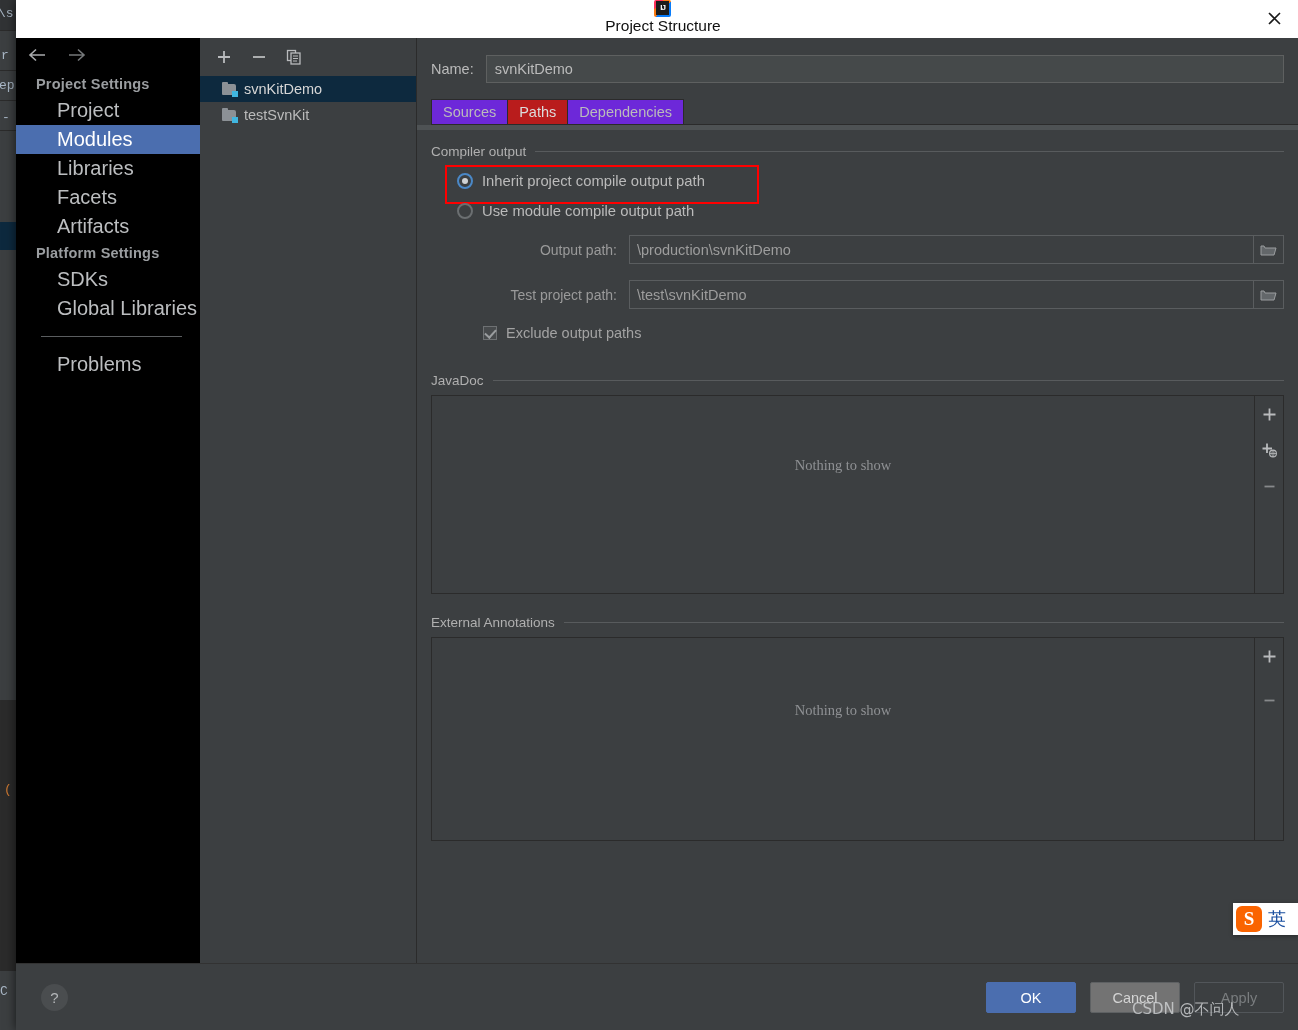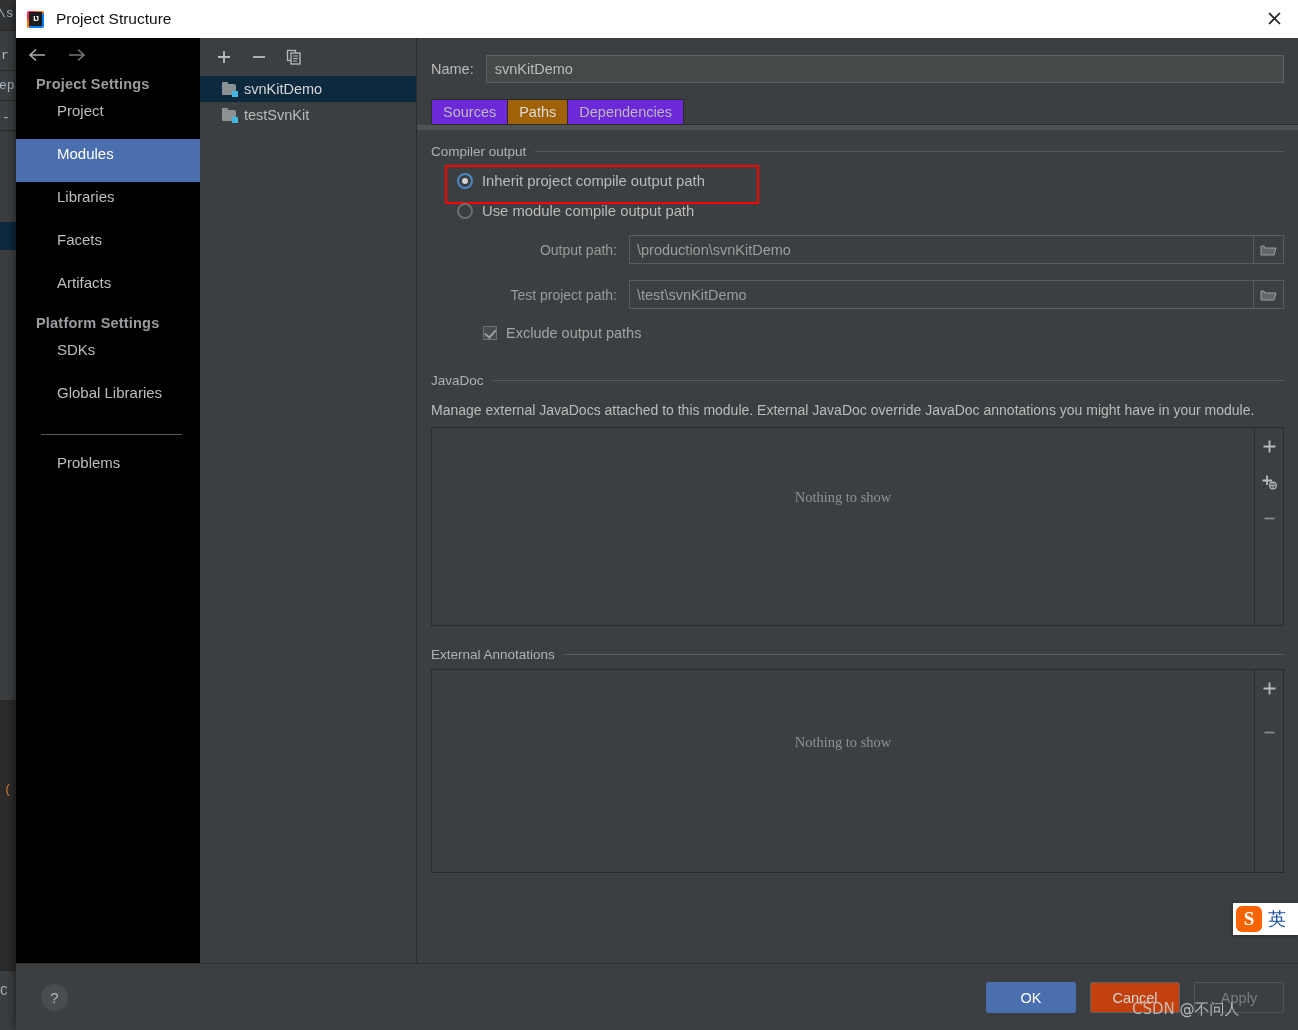--- a/index.html
+++ b/index.html
@@ -54,20 +54,21 @@
   }
 
   
   .titlebar {
     height: 38px;
     background: #ffffff;
     display: flex;
     align-items: center;
     position: relative;
     border-bottom: 1px solid #d8d8d8;
+    flex-direction: column;
   }
   .titlebar .app-icon {
     width: 17px; height: 17px;
     margin-left: 11px;
     border-radius: 2px;
     background:
       linear-gradient(135deg, #fe315d 0%, #fe315d 28%, #f97a12 28%, #f97a12 55%, #087cfa 55%, #087cfa 100%);
     position: relative;
     overflow: hidden;
   }
@@ -124,22 +125,22 @@
   .nav-arrows .arrow { width: 22px; height: 18px; display:flex; align-items:center; justify-content:center;}
   .sb-group {
     color: #9a9da0;
     font-size: 14.5px;
     font-weight: bold;
     padding: 4px 0 4px 20px;
     letter-spacing: .2px;
   }
   .sb-item {
     color: #bcbec0;
-    font-size: 15px;
-    padding: 4px 0 18px 41px;
+    font-size: 20px;
+    padding: 4px 0 4px 41px;
     line-height: 21px;
     cursor: default;
   }
   .sb-item.selected {
     background: #4b6eaf;
     color: #ffffff;
   }
   .sb-sep {
     height: 1px;
     background: #5a5d5f;
@@ -245,21 +246,21 @@
     padding: 0 11px;
     color: #bbbbbb;
     font-size: 14.5px;
     background: #6d28d9;
     border: 1px solid #2b2b2b;
     border-bottom: none;
     margin-right: -1px;
     cursor: default;
   }
   .tab.active {
-    background: #a16207;
+    background: #b91c1c;
     color: #dcdcdc;
   }
   .tabs-underline {
     position: absolute;
     left: 0; right: -14px; bottom: 0;
     height: 1px;
     background: #2b2b2b;
   }
   .tab-content-top {
     height: 5px;
@@ -455,21 +456,21 @@
     display: flex; align-items: center; justify-content: center;
     margin-left: 11px;
     cursor: default;
   }
   .btn-group { margin-left: auto; display: flex; gap: 14px; }
   .dlg-btn {
     min-width: 90px;
     height: 31px;
     font-size: 14.5px;
     border: 1px solid #5e6163;
-    background: #c2410c;
+    background: #737373;
     color: #d4d4d4;
     border-radius: 2px;
     display: flex; align-items: center; justify-content: center;
     cursor: default;
     font-family: "Liberation Sans", sans-serif;
     padding: 0 14px;
     box-sizing: border-box;
   }
   .dlg-btn.primary {
     background: #4b6eaf;
@@ -677,21 +678,20 @@
 
         <div class="check-row">
           <div class="checkbox checked"></div>
           <div class="check-label">Exclude output paths</div>
         </div>
 
         <div class="group-head" style="margin-top:32px;">
           <div class="gh-label">JavaDoc</div>
           <div class="gh-line"></div>
         </div>
-        <div class="desc-text">Manage external JavaDocs attached to this module. External JavaDoc override JavaDoc annotations you might have in your module.</div>
 
         <div class="listpanel" style="height:197px;">
           <div class="listbody">
             <div class="empty-text" style="top:61px;">Nothing to show</div>
           </div>
           <div class="sidebtns">
             <div class="sidebtn">
               <svg width="15" height="15" viewBox="0 0 15 15">
                 <path d="M7.5,1.5 L7.5,13.5 M1.5,7.5 L13.5,7.5" stroke="#b9bbbd" stroke-width="1.8"></path>
               </svg>

